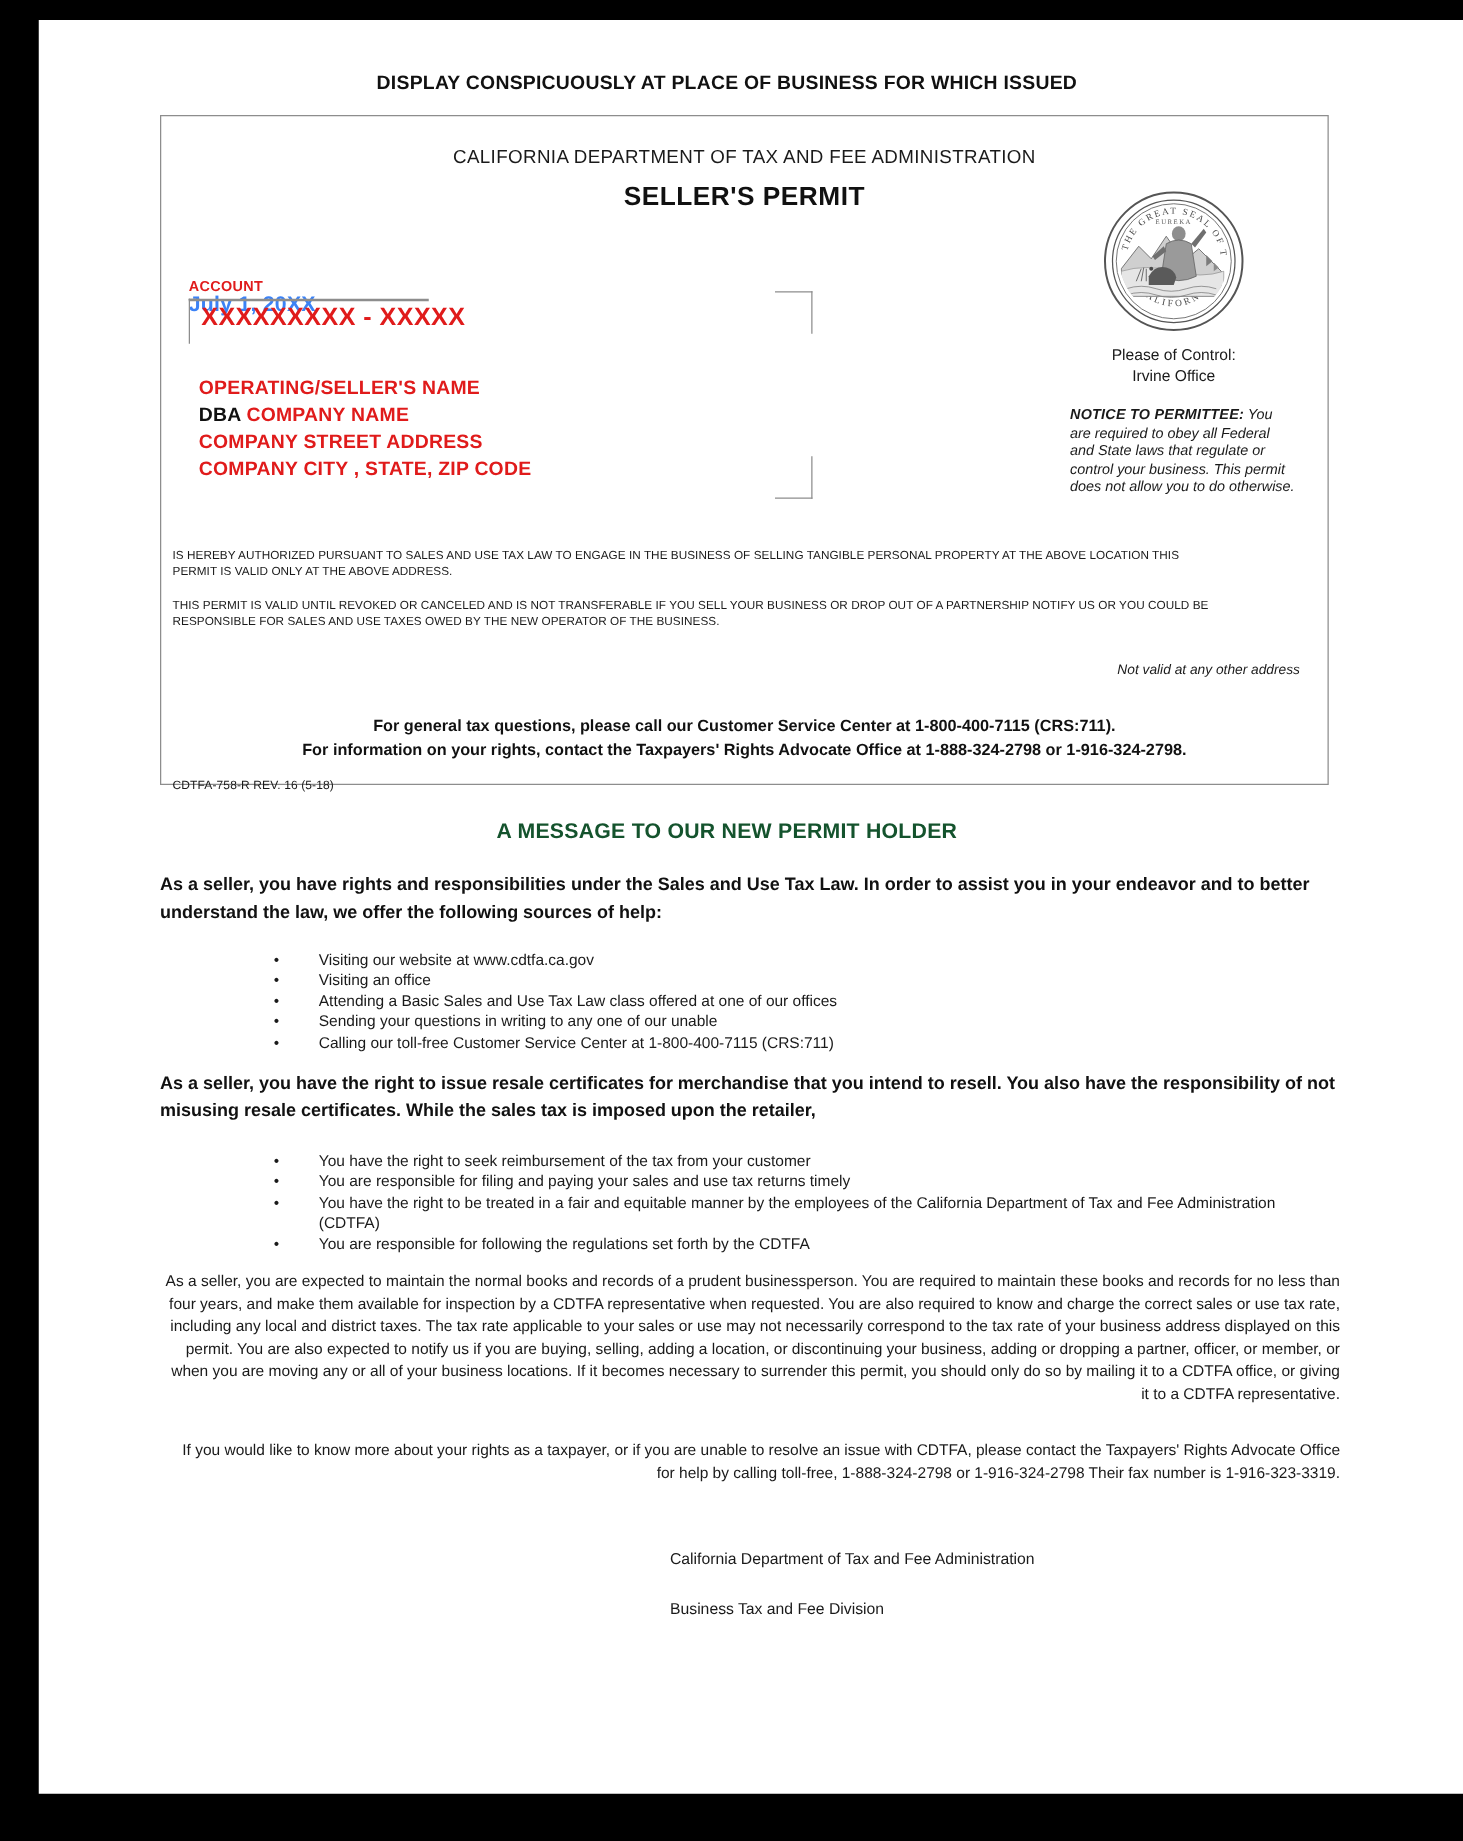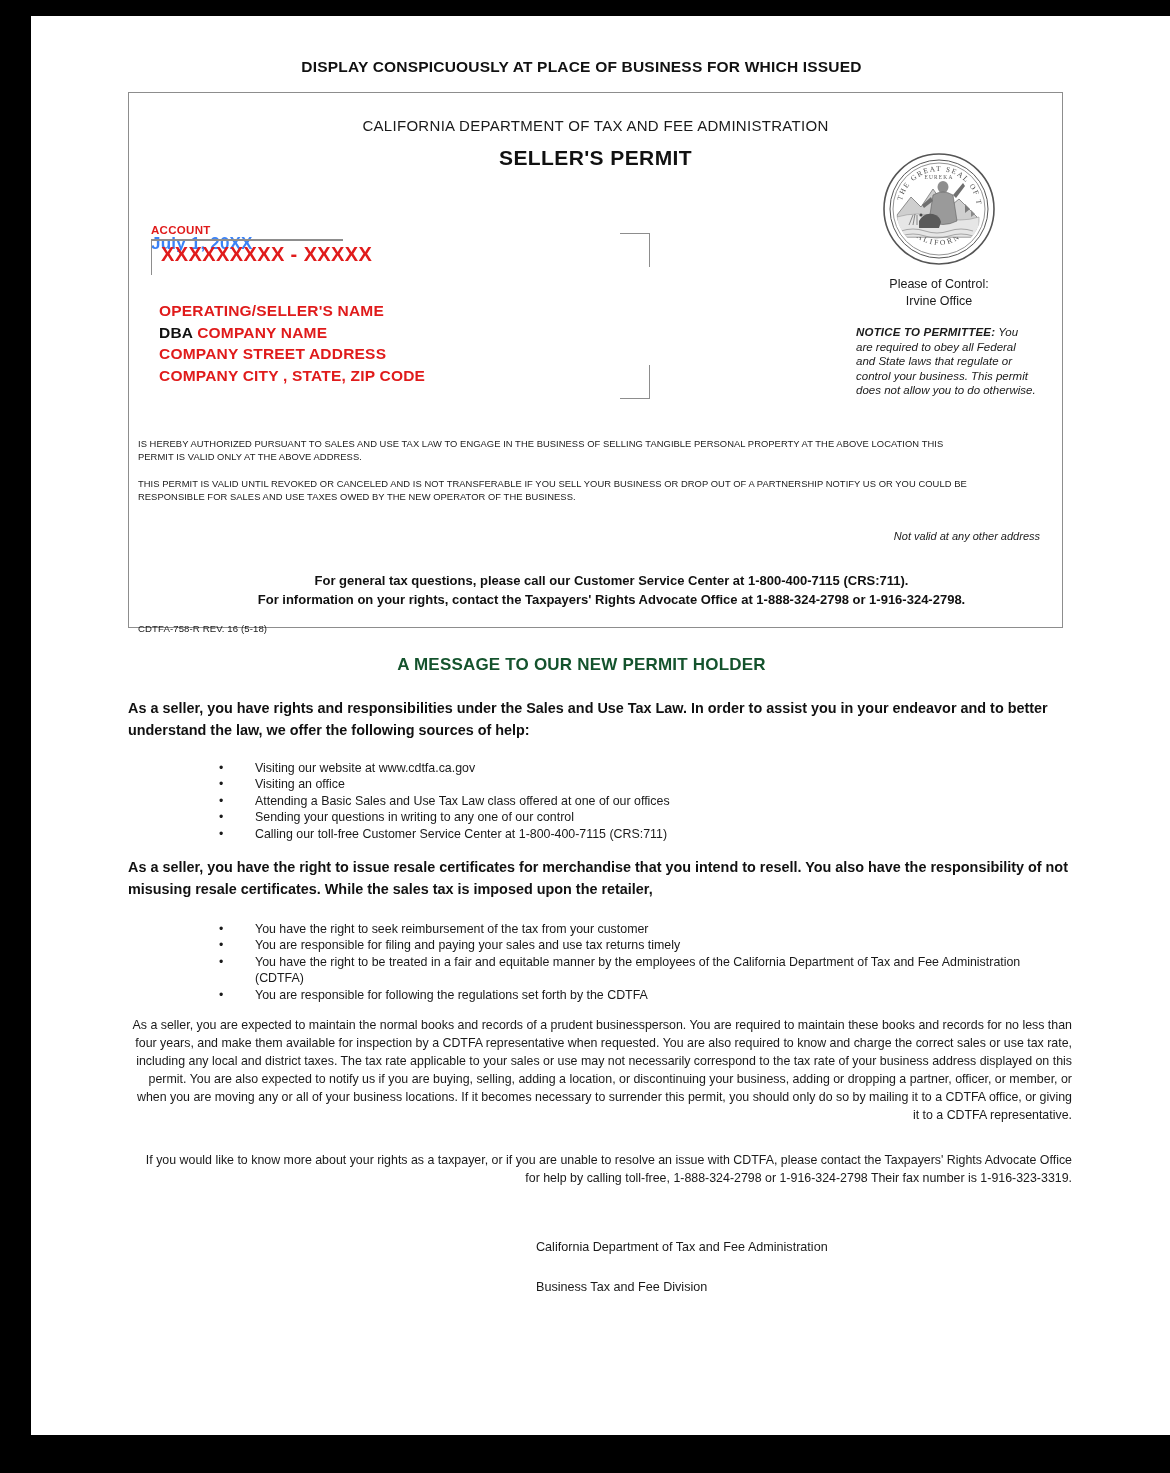--- a/index.html
+++ b/index.html
@@ -214,21 +214,21 @@
     position: absolute;
     right: 22px;
     top: 437px;
     font-size: 11px;
     font-style: italic;
     color: #1a1a1a;
   }
 
   .contact-block {
     position: absolute;
-    left: 16px;
+    left: 0;
     top: 478px;
     width: 100%;
     text-align: center;
     font-size: 13px;
     font-weight: bold;
     color: #111;
     line-height: 19px;
   }
 
   .form-number {
@@ -421,21 +421,21 @@
     </div>
 
     <div class="msg-title">A MESSAGE TO OUR NEW PERMIT HOLDER</div>
 
     <div class="body-bold body-bold-1">As a seller, you have rights and responsibilities under the Sales and Use Tax Law. In order to assist you in your endeavor and to better understand the law, we offer the following sources of help:</div>
 
     <ul class="bullets bullets-1">
       <li><span class="bullet-dot">•</span><span>Visiting our website at www.cdtfa.ca.gov</span></li>
       <li><span class="bullet-dot">•</span><span>Visiting an office</span></li>
       <li><span class="bullet-dot">•</span><span>Attending a Basic Sales and Use Tax Law class offered at one of our offices</span></li>
-      <li><span class="bullet-dot">•</span><span>Sending your questions in writing to any one of our control</span></li>
+      <li><span class="bullet-dot">•</span><span>Sending your questions in writing to any one of our unable</span></li>
       <li><span class="bullet-dot">•</span><span>Calling our toll-free Customer Service Center at 1-800-400-7115 (CRS:711)</span></li>
     </ul>
 
     <div class="body-bold body-bold-2">As a seller, you have the right to issue resale certificates for merchandise that you intend to resell. You also have the responsibility of not misusing resale certificates. While the sales tax is imposed upon the retailer,</div>
 
     <ul class="bullets bullets-2">
       <li><span class="bullet-dot">•</span><span>You have the right to seek reimbursement of the tax from your customer</span></li>
       <li><span class="bullet-dot">•</span><span>You are responsible for filing and paying your sales and use tax returns timely</span></li>
       <li><span class="bullet-dot">•</span><span>You have the right to be treated in a fair and equitable manner by the employees of the California Department of Tax and Fee Administration (CDTFA)</span></li>
       <li><span class="bullet-dot">•</span><span>You are responsible for following the regulations set forth by the CDTFA</span></li>

